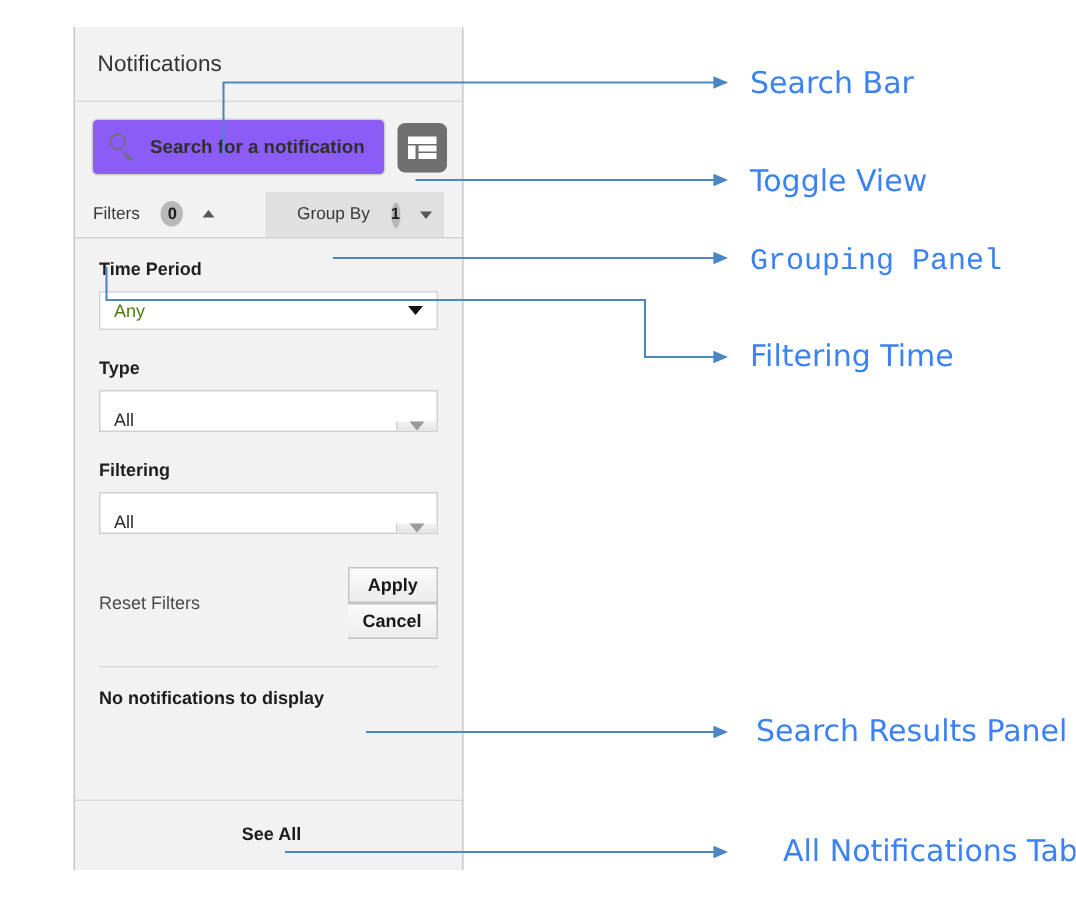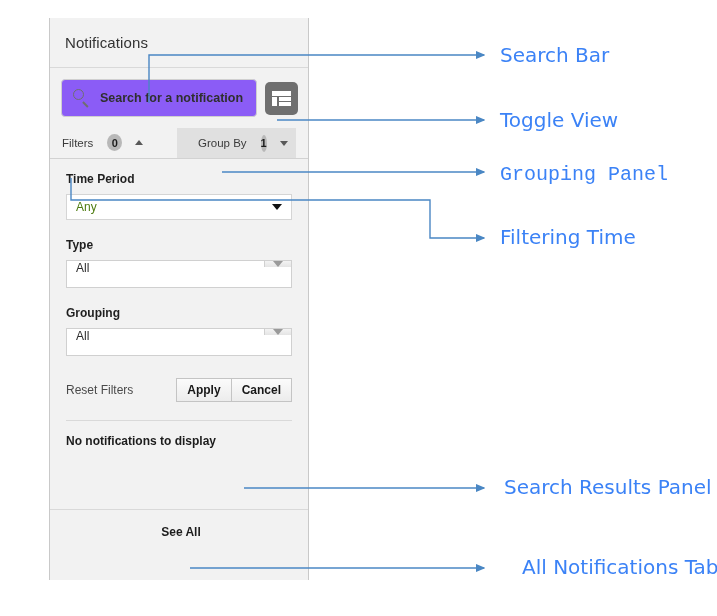--- a/index.html
+++ b/index.html
@@ -205,21 +205,21 @@
     border-left: 5px solid transparent;
     border-right: 5px solid transparent;
     border-top: 6px solid #111111;
   }
 
   .select-split {
     height: 28px;
     background: #ffffff;
     border: 1px solid #d0d0d0;
     display: flex;
-    align-items: flex-start;
+    align-items: flex-end;
     box-sizing: border-box;
     font-size: 12px;
     color: #2b2b2b;
   }
   .select-split .val {
     flex: 1;
     display: flex;
     align-items: center;
     padding-left: 9px;
   }
@@ -241,21 +241,21 @@
   .actions-row {
     display: flex;
     align-items: center;
     margin-top: 22px;
     justify-content: space-between;
   }
   .reset-link {
     font-size: 12px;
     color: #4a4a4a;
   }
-  .btn-group { display: flex; }
+  .btn-group { display: flex; flex-direction: column; }
   .btn-std {
     height: 24px;
     background: linear-gradient(#fbfbfb, #ececec);
     border: 1px solid #c4c4c4;
     font-size: 12px;
     font-weight: bold;
     color: #181818;
     display: flex;
     align-items: center;
     justify-content: center;
@@ -355,21 +355,21 @@
     </div>
 
     <div class="field-label spaced">Type</div>
     <div class="select-split">
       <span class="val">All</span>
       <span class="btn">
         <span class="arrow-grey"></span>
       </span>
     </div>
 
-    <div class="field-label spaced">Grouping</div>
+    <div class="field-label spaced">Filtering</div>
     <div class="select-split">
       <span class="val">All</span>
       <span class="btn">
         <span class="arrow-grey"></span>
       </span>
     </div>
 
     <div class="actions-row">
       <span class="reset-link">Reset Filters</span>
       <span class="btn-group">

